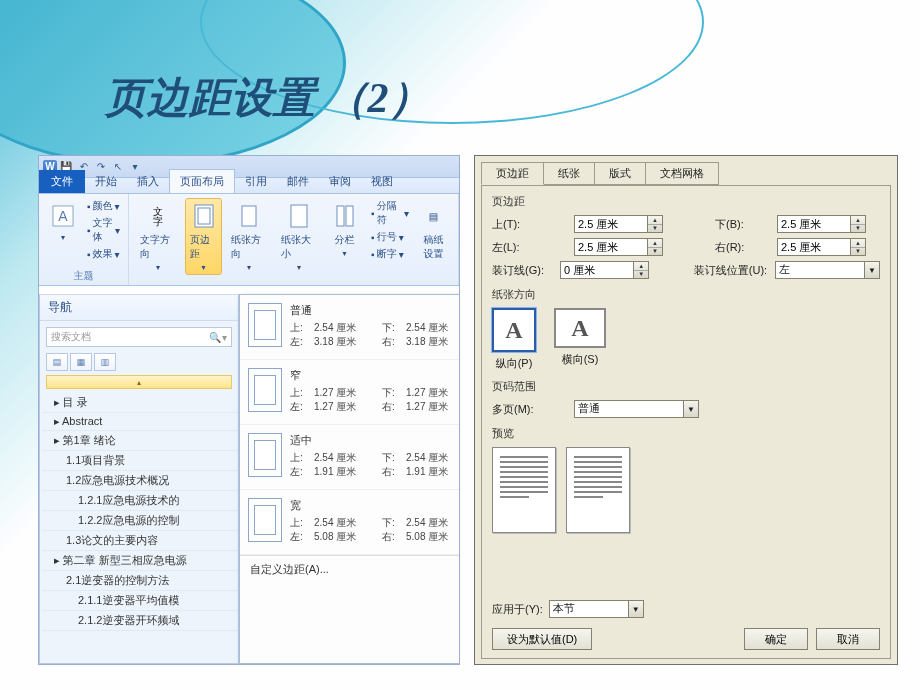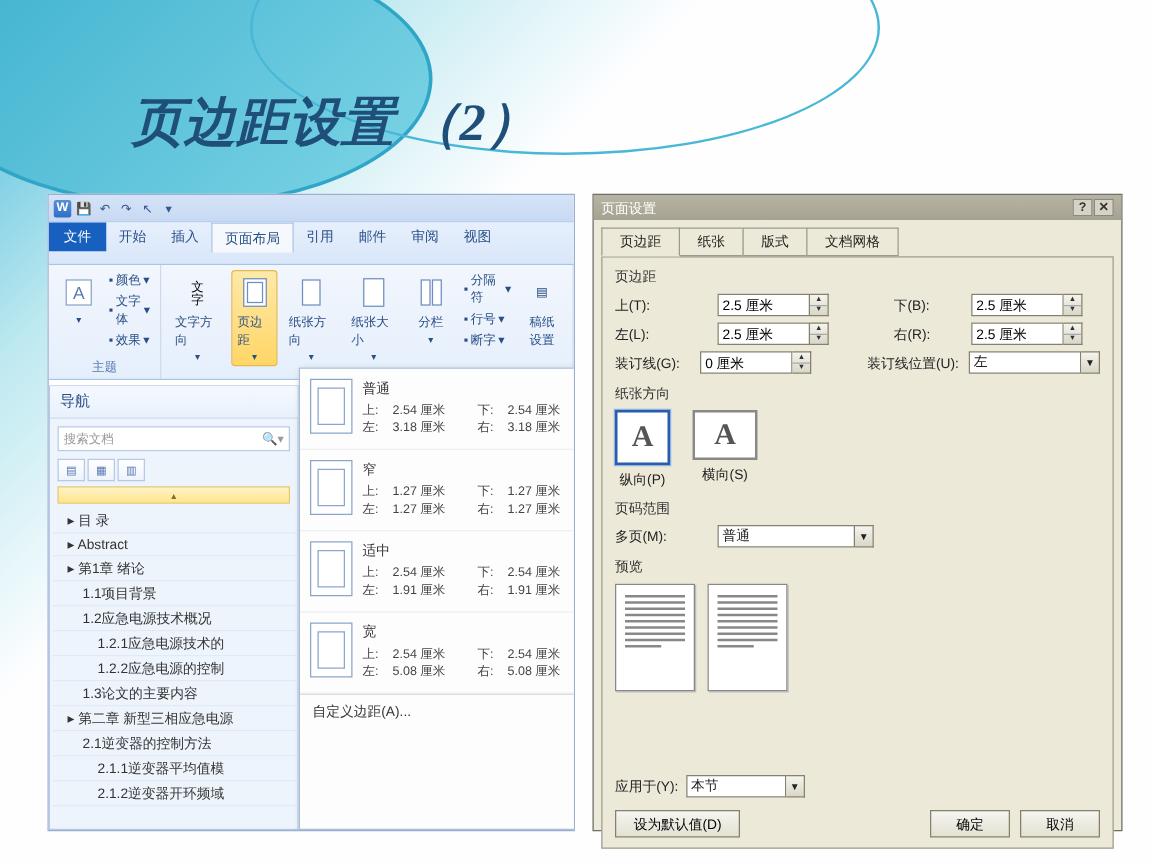--- a/index.html
+++ b/index.html
@@ -6,35 +6,35 @@
 body{width:920px;height:690px;background:linear-gradient(135deg,#4db8d1 0%,#7ecfe4 8%,#bee9f0 18%,#fefeff 35%);overflow:hidden;position:relative}
 .wave{position:absolute;top:0;left:0;width:920px;height:120px;pointer-events:none}
 .wave::before{content:"";position:absolute;top:-40px;left:-60px;width:400px;height:200px;border:3px solid #2fa5c8;border-radius:50%;background:linear-gradient(135deg,#3cb0cd,#7ed5e6)}
 .wave::after{content:"";position:absolute;top:-80px;left:200px;width:500px;height:200px;border:2px solid #49b8d6;border-radius:50%}
 .slide-title{position:absolute;top:70px;left:105px;font-family:"KaiTi","STKaiti",serif;font-size:42px;color:#1f4e79;font-weight:bold;font-style:italic}
 .slide-content{position:absolute;top:155px;left:38px;display:flex;gap:14px}
 .word-shot{width:422px;height:510px;background:#fff;border:1px solid #9aaed0;font-size:11px;color:#333;position:relative;overflow:hidden}
 .qat{height:22px;background:linear-gradient(#d5e3f7,#c7d9f3);border-bottom:1px solid #a9c3e8;display:flex;align-items:center;padding:0 4px;gap:3px}
 .qat span{width:14px;height:14px;display:inline-flex;align-items:center;justify-content:center;font-size:10px;color:#34598f}
 .qat .w{background:linear-gradient(#5a8ed4,#2f6fc7);color:#fff;border-radius:2px;font-weight:bold}
-.ribbon-tabs{height:34px;background:linear-gradient(#e6effc,#d9e7fa);display:flex;align-items:flex-start;border-bottom:1px solid #a9c3e8}
+.ribbon-tabs{height:16px;background:linear-gradient(#e6effc,#d9e7fa);display:flex;align-items:flex-end;border-bottom:1px solid #a9c3e8}
 .rt{padding:4px 10px 4px;color:#2a4f87;cursor:default}
 .rt.file{background:#1760bf;color:#fff;padding:4px 12px}
 .rt.active{background:#f5f8fd;border:1px solid #a9c3e8;border-bottom:none;color:#2a4f87}
 .ribbon{height:92px;background:linear-gradient(#f2f6fd,#e5effc);border-bottom:1px solid #a9c3e8;display:flex}
 .rgroup{border-right:1px solid #cedbef;padding:4px 6px 2px;display:flex;flex-direction:column;justify-content:space-between}
 .rgroup .body{display:flex;gap:4px;align-items:flex-start;flex:1}
 .rgroup .lbl{font-size:10px;color:#5b7bb3;text-align:center;padding-top:2px}
 .bigbtn{display:flex;flex-direction:column;align-items:center;gap:2px;padding:2px 4px;border:1px solid transparent;border-radius:3px;font-size:10px;color:#2a4f87;min-width:36px}
 .bigbtn.sel{background:linear-gradient(#ffe9a8,#ffd666);border-color:#e7b84f}
 .bigbtn .ic{width:30px;height:30px;display:flex;align-items:center;justify-content:center}
 .bigbtn .car{font-size:8px;color:#2a4f87}
 .smallstack{display:flex;flex-direction:column;gap:1px;font-size:10px;color:#2a4f87}
 .smallstack div{display:flex;align-items:center;gap:2px;padding:1px 2px}
-.nav-pane{position:absolute;top:152px;left:0;width:200px;bottom:0;background:#eef4fc;border:1px solid #b7c9e6;border-top:1px solid #d0dcee}
+.nav-pane{position:absolute;top:138px;left:0;width:200px;bottom:0;background:#eef4fc;border:1px solid #b7c9e6;border-top:1px solid #d0dcee}
 .nav-pane h4{font-size:12px;font-weight:normal;color:#2a4f87;padding:4px 8px;background:linear-gradient(#f5f9ff,#e8f1fc);border-bottom:1px solid #cedbef}
 .nav-search{margin:6px;height:20px;border:1px solid #b7c9e6;background:#fff;display:flex;align-items:center;padding:0 4px;color:#999;font-size:10px;justify-content:space-between}
 .nav-views{display:flex;gap:2px;margin:2px 6px 4px}
 .nav-views span{width:22px;height:18px;border:1px solid #b7c9e6;background:linear-gradient(#fff,#eef4fc);display:flex;align-items:center;justify-content:center;font-size:9px;color:#5b7bb3}
 .nav-collapse{margin:0 6px;height:14px;background:linear-gradient(#fff3c8,#ffe58a);border:1px solid #e7c966;display:flex;align-items:center;justify-content:center;font-size:8px;color:#8a6d1f}
 .nav-tree{margin:4px 0 16px 2px;font-size:11px;color:#333}
 .nav-tree .nd{padding:2px 4px 2px 12px;border-bottom:1px solid #e1e9f5;white-space:nowrap;overflow:hidden;text-overflow:ellipsis}
 .nav-tree .lv2{padding-left:24px}
 .nav-tree .lv3{padding-left:36px}
 .margins-dd{position:absolute;top:138px;left:200px;width:238px;bottom:0;background:#fdfdfe;border:1px solid #a9bdd6;box-shadow:2px 2px 6px rgba(0,0,0,.2)}
@@ -297,27 +297,20 @@
               <span>右:</span>
               <span>5.08 厘米</span>
             </div>
           </div>
         </div>
         <div class="custom">自定义边距(A)...</div>
       </div>
 </div>
 
 <div class="dlg">
-  <div class="dlg-title">
-    <span>页面设置</span>
-    <div class="btns">
-          <span>?</span>
-          <span>✕</span>
-        </div>
-  </div>
   <div class="dlg-tabs">
     <div class="dt active">页边距</div>
     <div class="dt">纸张</div>
     <div class="dt">版式</div>
     <div class="dt">文档网格</div>
   </div>
   <div class="dlg-body">
     <div class="fs">
       <div class="fs-lab">页边距</div>
       <div class="frow">

